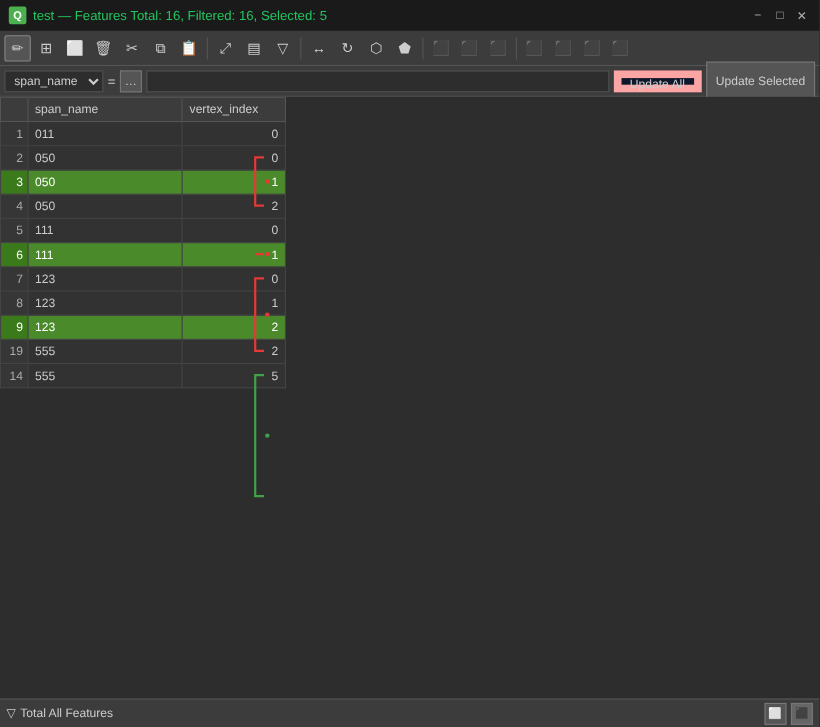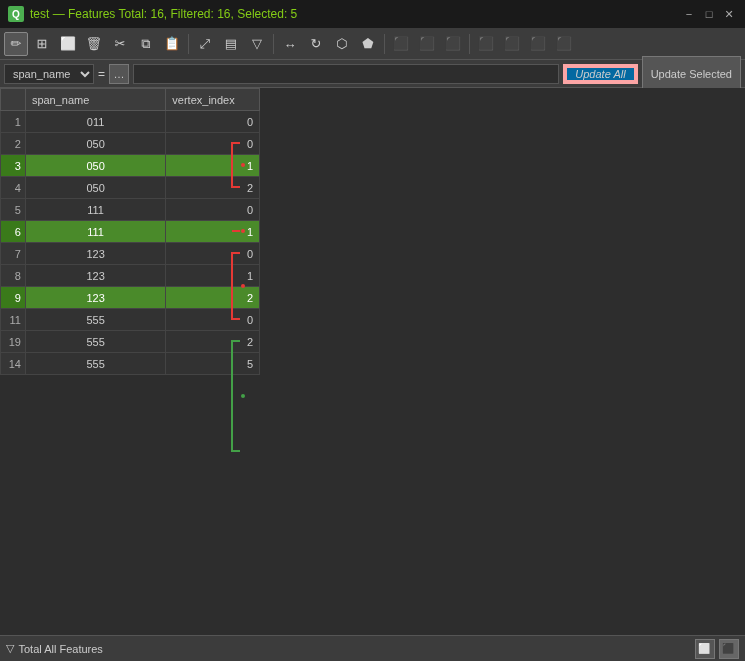--- a/index.html
+++ b/index.html
@@ -33,21 +33,21 @@
       background: #4caf50;
       border-radius: 2px;
       display: flex;
       align-items: center;
       justify-content: center;
       font-size: 10px;
       font-weight: bold;
       color: white;
     }
     #title-bar .title-text {
-      color: #84cc16;
+      color: #22c55e;
       font-size: 12px;
     }
     #title-bar .win-controls {
       display: flex;
       gap: 4px;
     }
     #title-bar .win-btn {
       width: 16px;
       height: 16px;
       display: flex;
@@ -124,27 +124,26 @@
       flex: 1;
       background: #2d2d2d;
       border: 1px solid #555;
       color: #ccc;
       height: 20px;
       padding: 2px 4px;
       font-size: 11px;
     }
     .update-all-btn {
       height: 20px;
-      background: #0369a1;
-      border: 4px solid #fca5a5;
+      background: #0f172a;
+      border: 7px solid #fca5a5;
       color: #ccc;
       padding: 0 8px;
       cursor: pointer;
       font-size: 11px;
-      font-style: italic;
     }
     .update-selected-btn {
       height: 36px;
       background: #555;
       border: 1px solid #777;
       color: #ccc;
       padding: 0 8px;
       cursor: pointer;
       font-size: 11px;
     }
@@ -187,21 +186,20 @@
     }
     tbody tr td:first-child {
       color: #aaa;
       text-align: right;
       background: #363636;
       width: 20px;
       padding: 0 4px;
     }
     tbody tr td:nth-child(2) {
       width: 120px;
-      text-align: center;
     }
     tbody tr td:nth-child(3) {
       width: 80px;
       text-align: right;
     }
     tbody tr.selected {
       background: #4a8a2a;
     }
     tbody tr.selected td {
       color: #fff;
@@ -360,25 +358,20 @@
           <td>8</td>
           <td>123</td>
           <td>1</td>
         </tr>
         <tr class="selected">
           <td>9</td>
           <td>123</td>
           <td>2</td>
         </tr>
         <tr>
-          <td>11</td>
-          <td>555</td>
-          <td>0</td>
-        </tr>
-        <tr>
           <td>19</td>
           <td>555</td>
           <td>2</td>
         </tr>
         <tr>
           <td>14</td>
           <td>555</td>
           <td>5</td>
         </tr>
       </tbody>

